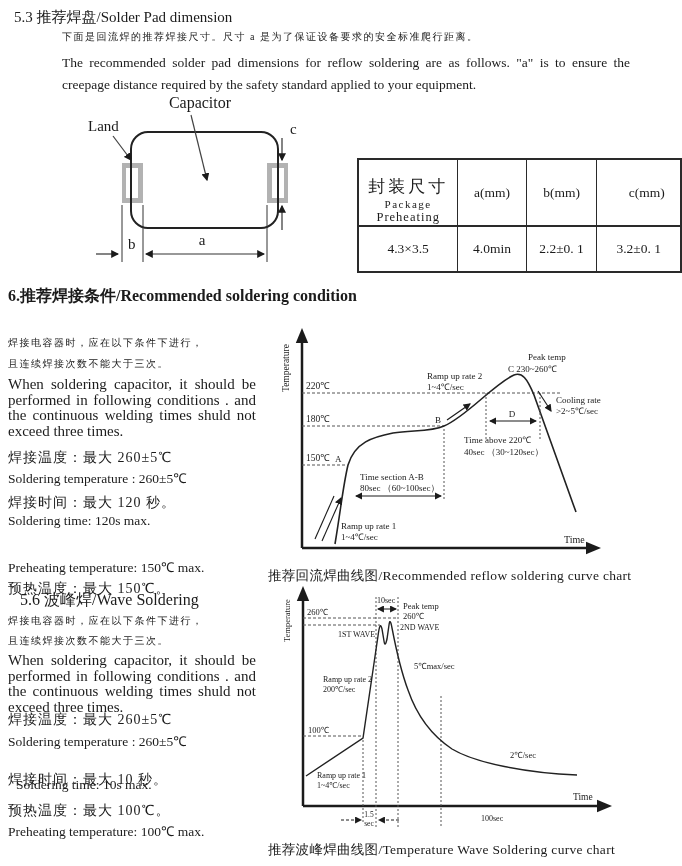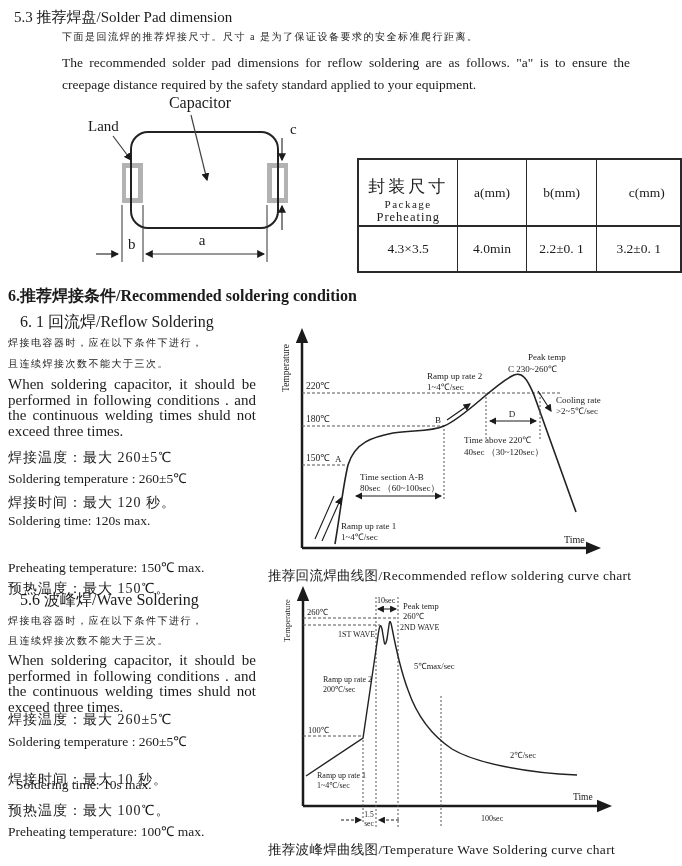--- a/index.html
+++ b/index.html
@@ -95,21 +95,20 @@
     <tr style="height:46px;">
       <td class="val">4.3×3.5</td>
       <td class="val">4.0min</td>
       <td class="val">2.2±0. 1</td>
       <td class="val">3.2±0. 1</td>
     </tr>
   </tbody>
     </table>
 
   <div class="abs h6" style="left:8px; top:286px;">6.推荐焊接条件/Recommended soldering condition</div>
-  <div class="abs h61" style="left:20px; top:312px;">6. 1 回流焊/Reflow Soldering</div>
 
   <div class="abs cnbody" style="left:8px; top:336px;">焊接电容器时，应在以下条件下进行，</div>
   <div class="abs cnbody" style="left:8px; top:357px;">且连续焊接次数不能大于三次。</div>
   <div class="jpara enbody" style="left:8px; top:377px; width:248px;">When soldering capacitor, it should be performed in following conditions . and the continuous welding times shuld not exceed three times.</div>
   <div class="abs spec-cn" style="left:8px; top:449px;">焊接温度：最大 260±5℃</div>
   <div class="abs spec-en" style="left:8px; top:469px;">Soldering temperature : 260±5℃</div>
   <div class="abs spec-cn" style="left:8px; top:494px;">焊接时间：最大 120 秒。</div>
   <div class="abs spec-en" style="left:8px; top:513px;">Soldering time: 120s max.</div>
   <div class="abs spec-cn" style="left:8px; top:538px;margin-top:42px;">预热温度：最大 150℃。</div>
   <div class="abs spec-en" style="left:8px; top:558px;">Preheating temperature: 150℃ max.</div>

